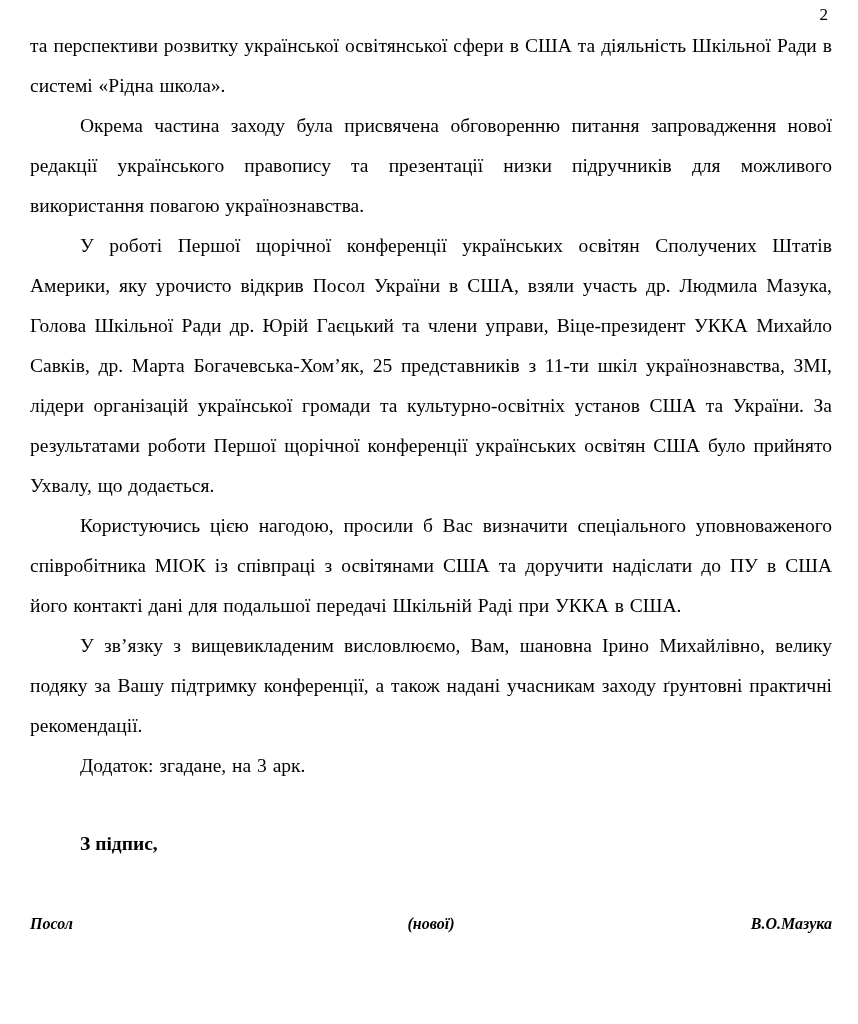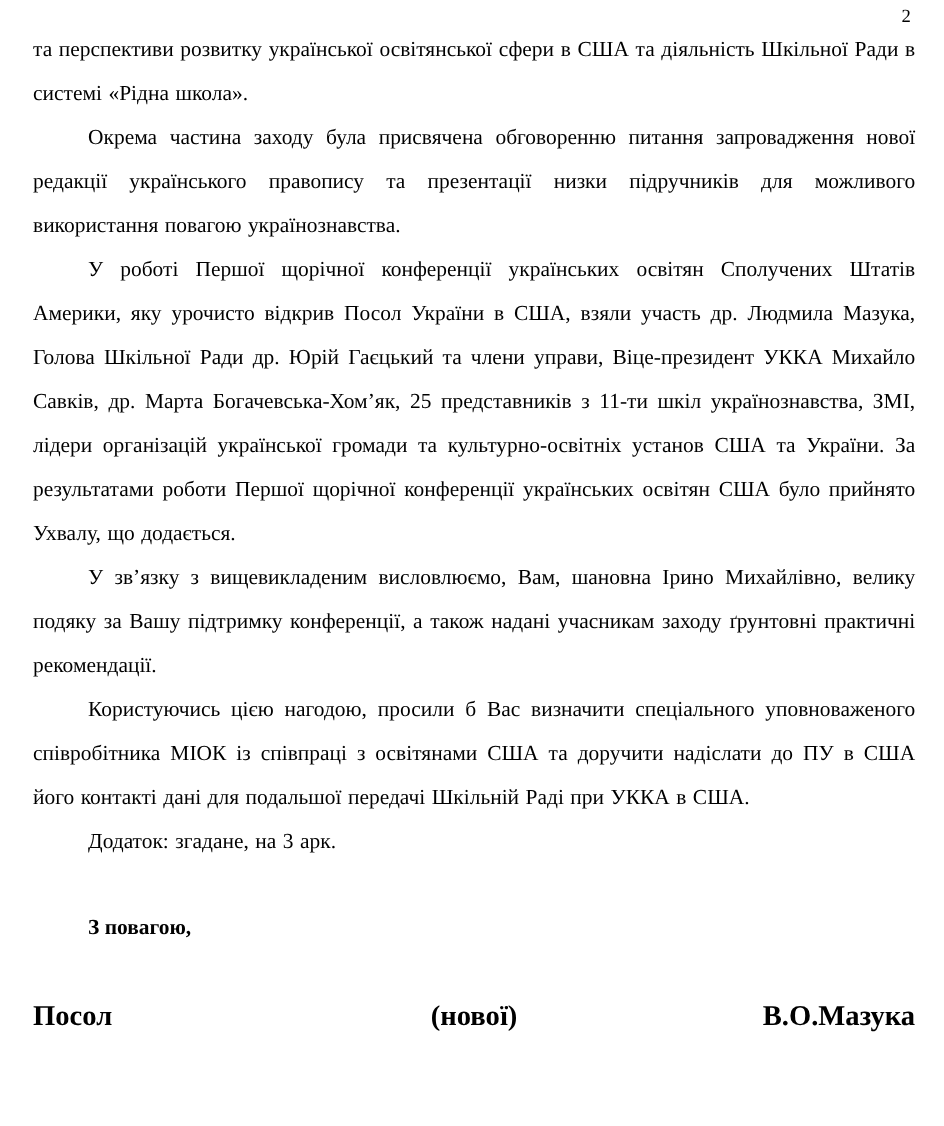--- a/index.html
+++ b/index.html
@@ -41,45 +41,46 @@
     margin: 38px 0 0 0;
     font-size: 19.5px;
     line-height: 40px;
     font-weight: bold;
     text-indent: 50px;
   }
   .sig-row {
     margin-top: 40px;
     display: flex;
     align-items: center;
-    font-size: 26px;
+    font-size: 16px;
     line-height: 40px;
     font-weight: bold;
+    font-style: italic;
   }
   .sig-row .sig-left  { flex: 1; text-align: left; }
   .sig-row .sig-mid   { flex: 1; text-align: center; }
   .sig-row .sig-right { flex: 1; text-align: right; }
 </style>
 </head>
 <body>
 
 <div class="page">
 
   <div class="page-number">2</div>
 
   <div class="body-text">
     <p class="para">та перспективи розвитку української освітянської сфери в США та діяльність Шкільної Ради в системі «Рідна школа».</p>
     <p class="para indented">Окрема частина заходу була присвячена обговоренню питання запровадження нової редакції українського правопису та презентації низки підручників для можливого використання повагою українознавства.</p>
     <p class="para indented">У роботі Першої щорічної конференції українських освітян Сполучених Штатів Америки, яку урочисто відкрив Посол України в США, взяли участь др. Людмила Мазука, Голова Шкільної Ради др. Юрій Гаєцький та члени управи, Віце-президент УККА Михайло Савків, др. Марта Богачевська-Хом’як, 25 представників з 11-ти шкіл українознавства, ЗМІ, лідери організацій української громади та культурно-освітніх установ США та України. За результатами роботи Першої щорічної конференції українських освітян США було прийнято Ухвалу, що додається.</p>
+    <p class="para indented">Користуючись цією нагодою, просили б Вас визначити спеціального уповноваженого співробітника МІОК із співпраці з освітянами США та доручити надіслати до ПУ в США його контакті дані для подальшої передачі Шкільній Раді при УККА в США.</p>
     <p class="para indented">У зв’язку з вищевикладеним висловлюємо, Вам, шановна Ірино Михайлівно, велику подяку за Вашу підтримку конференції, а також надані учасникам заходу ґрунтовні практичні рекомендації.</p>
-    <p class="para indented">Користуючись цією нагодою, просили б Вас визначити спеціального уповноваженого співробітника МІОК із співпраці з освітянами США та доручити надіслати до ПУ в США його контакті дані для подальшої передачі Шкільній Раді при УККА в США.</p>
     <p class="para indented">Додаток: згадане, на 3 арк.</p>
   </div>
 
-  <p class="closing">З повагою,</p>
+  <p class="closing">З підпис,</p>
 
   <div class="sig-row">
     <span class="sig-left">Посол</span>
     <span class="sig-mid">(нової)</span>
     <span class="sig-right">В.О.Мазука</span>
   </div>
 
 </div>
 
 </body></html>

